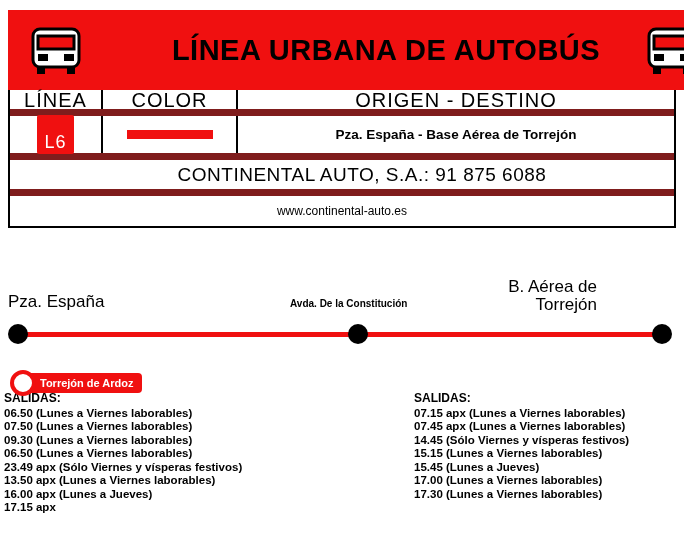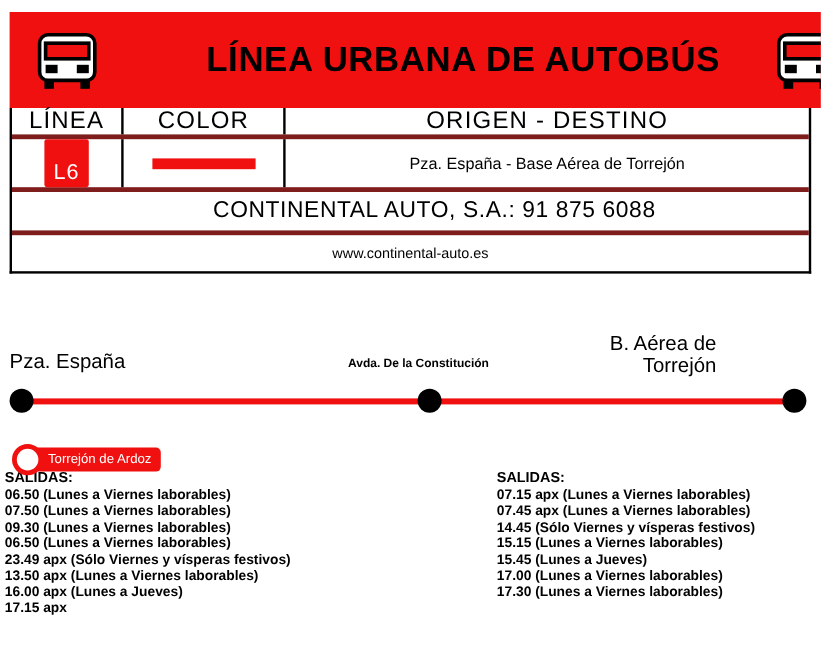--- a/index.html
+++ b/index.html
@@ -50,21 +50,21 @@
     position: absolute;
     left: 8px;
     top: 90px;
     width: 668px;
     border: 2px solid #000;
     border-top: none;
     box-sizing: border-box;
   }
   .t-row {
     display: flex;
-    border-bottom: 4px solid #7f1d1d;
+    border-bottom: 7px solid #7f1d1d;
     box-sizing: border-box;
   }
   .t-row:last-child { border-bottom: none; }
   .c-linea {
     width: 93px;
     box-sizing: border-box;
     border-right: 2px solid #000;
     display: flex;
     align-items: center;
     justify-content: center;
@@ -95,21 +95,21 @@
     padding: 18px 7px 2px 7px;
     border-radius: 2px;
     letter-spacing: 1px;
     line-height: 1.1;
   }
   .color-swatch {
     width: 86px;
     height: 9px;
     background: #f01010;
   }
-  .dest-text { font-size: 13.5px; }
+  .dest-text { font-size: 13.5px; font-weight: bold; }
   .phone-row { height: 36px; }
   .phone-row .c-all {
     flex: 1;
     display: flex;
     align-items: center;
     justify-content: center;
     font-size: 19px;
     letter-spacing: 0.5px;
     padding-left: 40px;
   }
@@ -183,21 +183,21 @@
     border: 4px solid #f01010;
     border-radius: 50%;
     background: #ffffff;
     box-sizing: border-box;
     z-index: 2;
   }
   .tag-body {
     background: #f01010;
     color: #ffffff;
     font-size: 11px;
-    font-weight: normal;
+    font-weight: bold;
     padding: 4px 8px 4px 12px;
     margin-left: -8px;
     border-radius: 0 4px 4px 0;
     white-space: nowrap;
   }
 
   
   .dep {
     position: absolute;
     top: 392px;

